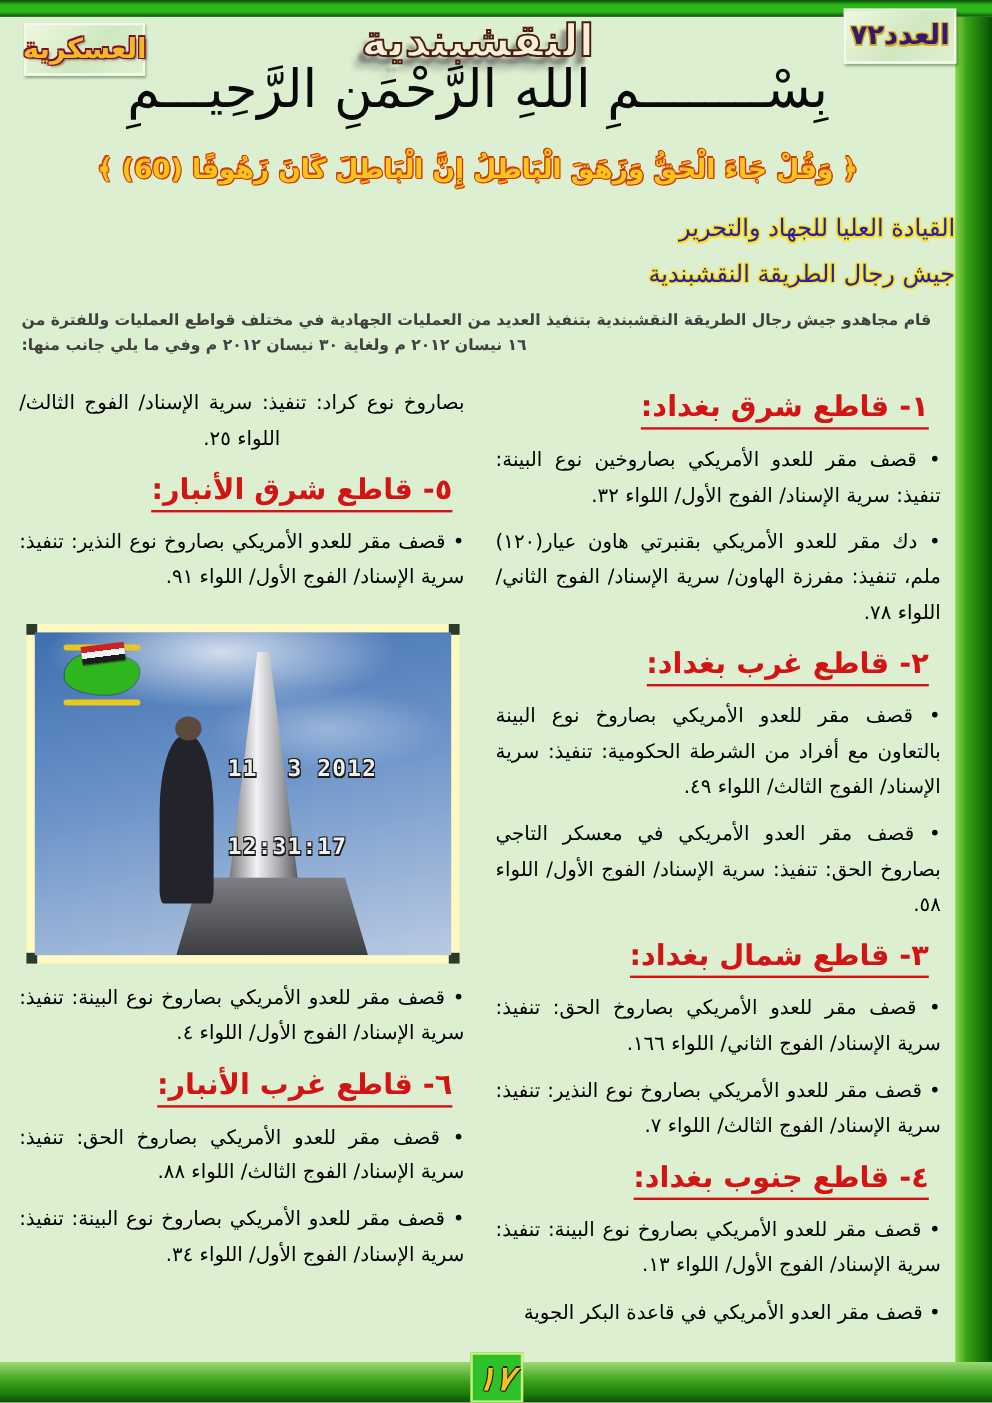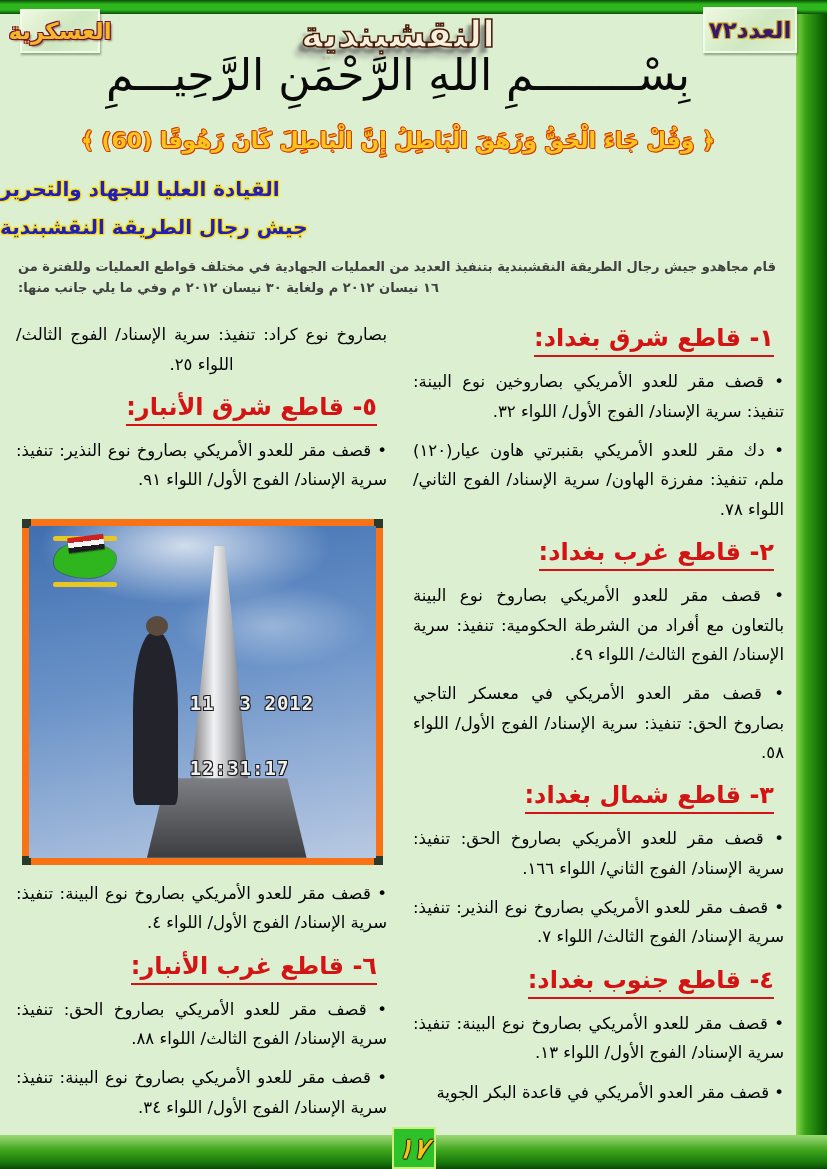--- a/index.html
+++ b/index.html
@@ -32,21 +32,21 @@
     text-shadow:1px 1px 0 #2a2000,-1px 0 0 #2a2000,0 1px 0 #2a2000,0 -1px 0 #2a2000;
     transform:skewX(-8deg);
   }
   
   .hdr-box{
     position:absolute;box-sizing:border-box;
     background:linear-gradient(135deg,#eef8e0 0%,#cfe8c0 55%,#dff1d0 100%);
     border:2px solid #f2faea;box-shadow:1px 2px 2px rgba(40,80,30,.45);
     display:flex;align-items:center;justify-content:center;
   }
-  .hdr-box.left{left:20px;top:9px;width:80px;height:44px;}
+  .hdr-box.left{left:20px;top:19px;width:101px;height:44px;}
   .hdr-box.right{right:30px;top:7px;width:94px;height:46px;}
   .section-label{
     font-size:23px;font-weight:bold;color:#f0b928;
     text-shadow:1px 1px 0 #7a1030,-1px -1px 0 #7a1030,1px -1px 0 #7a1030,-1px 1px 0 #7a1030,2px 2px 2px rgba(60,10,30,.5);
   }
   .issue-label{
     font-size:23px;font-weight:bold;color:#341a6e;
     text-shadow:1px 1px 0 #d8a820,-1px -1px 0 #d8a820,1px -1px 0 #d8a820,-1px 1px 0 #d8a820;
   }
   .masthead{
@@ -63,21 +63,21 @@
   }
   .bismillah{
     margin-top:36px;text-align:center;font-size:44px;color:#0a0a0a;
     letter-spacing:-1px;line-height:1.2;
   }
   .verse{
     margin-top:26px;text-align:center;font-size:22px;font-weight:bold;color:#f7c51e;
     text-shadow:1px 0 0 #d43b0a,-1px 0 0 #d43b0a,0 1px 0 #d43b0a,0 -1px 0 #d43b0a,1px 1px 0 #d43b0a,-1px -1px 0 #d43b0a;
   }
   .org-line{
-    text-align:left;font-size:20px;font-weight:bold;color:#1f1fbf;
+    text-align:right;font-size:20px;font-weight:normal;color:#1f1fbf;
     text-shadow:1px 1px 0 #ffe000,-1px -1px 0 #ffe000,1px -1px 0 #ffe000,-1px 1px 0 #ffe000,0 0 3px #ffe000;
     margin-top:14px;
   }
   .org-line.first{margin-top:24px;}
   .intro{
     margin:18px 18px 0 18px;text-align:left;font-size:13px;font-weight:bold;
     color:#404040;line-height:1.6;
   }
   
   .cols{
@@ -91,22 +91,22 @@
   }
   .sec-heading span{
     display:inline-block;border-bottom:2px solid #d41414;padding-bottom:3px;
   }
   .bullet,.cont-par{
     font-size:16.5px;color:#000;line-height:1.78;text-align:justify;margin:10px 0;
   }
   .cont-par{text-align-last:center;}
   
   .photo-frame{
-    position:relative;margin:24px 4px 14px 6px;height:346px;
-    background:#f97316;padding:7px;box-sizing:border-box;
+    position:relative;margin:24px 4px 14px 6px;height:283px;
+    background:#fef9c3;padding:7px;box-sizing:border-box;
   }
   .corner{position:absolute;width:9px;height:9px;background:#2c3a2c;}
   .corner.tl{top:0;left:0;} .corner.tr{top:0;right:0;}
   .corner.bl{bottom:0;left:0;} .corner.br{bottom:0;right:0;}
   .photo{
     position:relative;width:100%;height:100%;overflow:hidden;direction:ltr;
     background:
       radial-gradient(ellipse 60% 25% at 45% 6%,rgba(255,255,255,.75),rgba(255,255,255,0) 70%),
       radial-gradient(ellipse 40% 18% at 70% 30%,rgba(255,255,255,.35),rgba(255,255,255,0) 70%),
       linear-gradient(168deg,#3f6fb0 0%,#6b93c8 45%,#9ab4d8 78%,#b9c9e2 100%);

